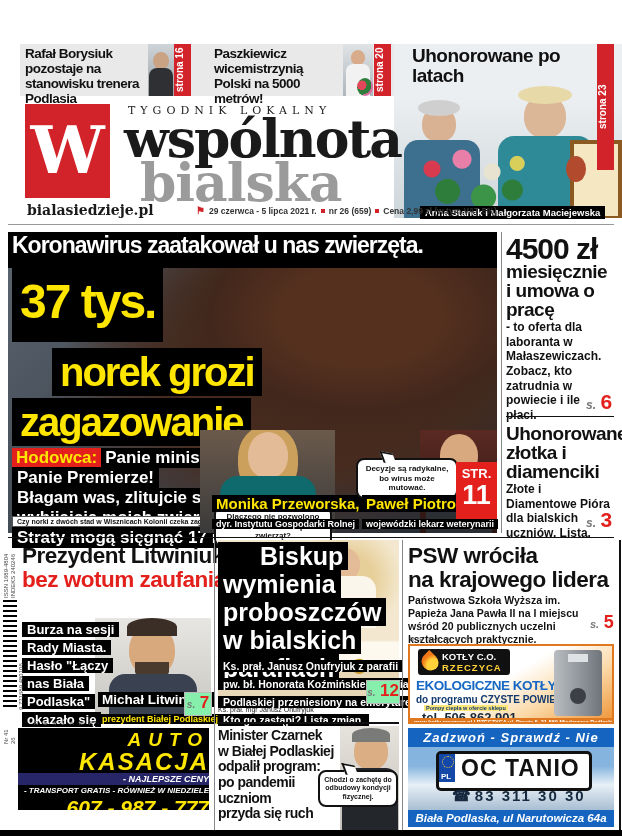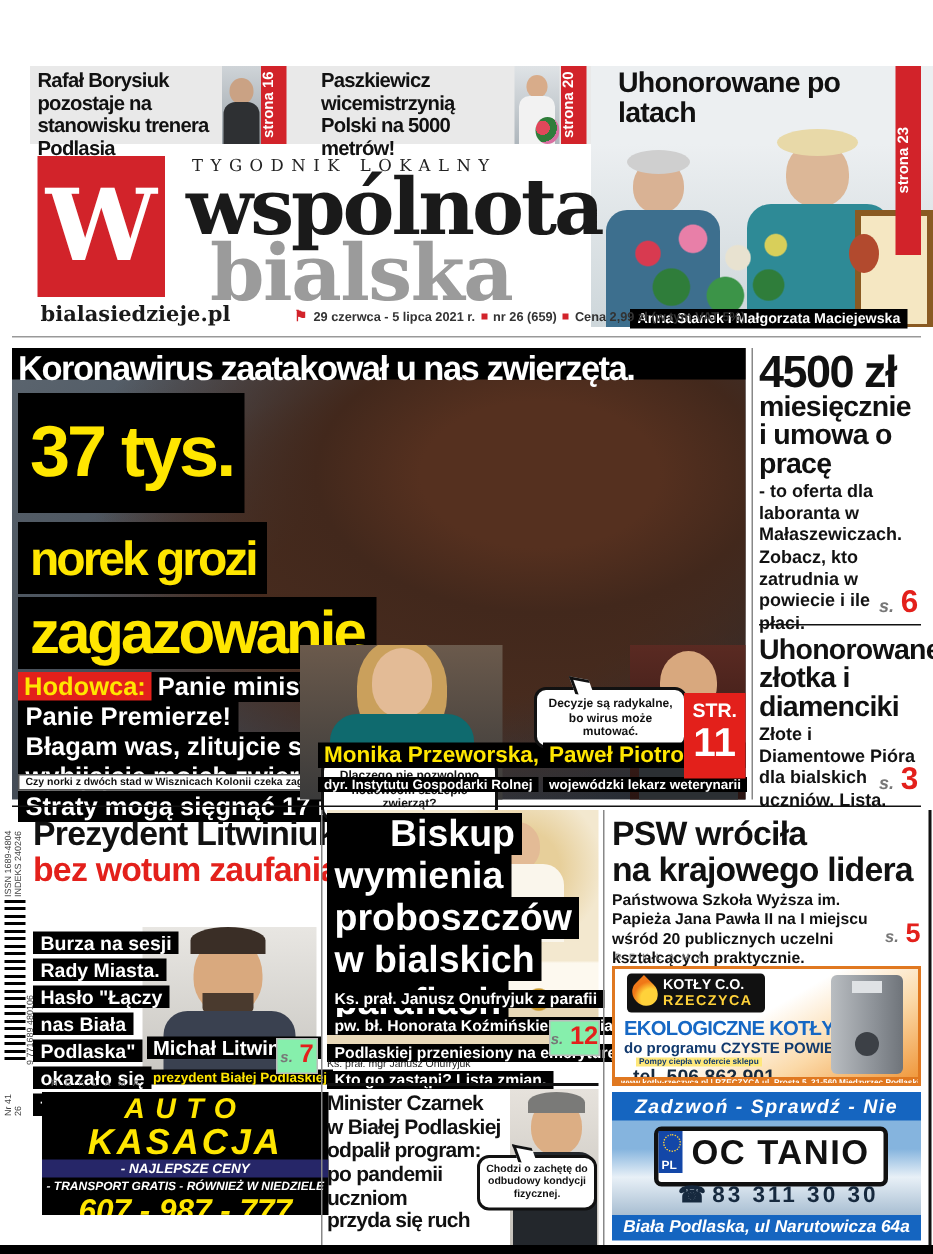--- a/index.html
+++ b/index.html
@@ -91,28 +91,28 @@
   </div>
 
   <div class="abs hr" style="left:8px;top:224px;width:606px;height:1px;background:#999;"></div>
 
   <div class="abs photo" style="left:8px;top:232px;width:489px;height:301px;background:
        radial-gradient(ellipse at 72% 28%,#55301f 0 16%,#42281c 30%,transparent 60%),
        radial-gradient(ellipse at 60% 55%,#4a2d1f 0 30%,transparent 62%),
        radial-gradient(circle at 66% 30%,#120d0a 0 3%,transparent 4%),
        radial-gradient(circle at 57% 44%,#d89a96 0 4%,transparent 5%),
        linear-gradient(135deg,#5c6670 0%,#39404a 55%,#23272e 100%);"></div>
-  <div class="abs" style="left:8px;top:232px;width:489px;height:21px;background:#000;color:#fff;font-weight:800;
+  <div class="abs" style="left:8px;top:232px;width:489px;height:36px;background:#000;color:#fff;font-weight:800;
               font-size:23px;letter-spacing:-1px;line-height:27px;padding-left:4px;box-sizing:border-box;white-space:nowrap;">Koronawirus zaatakował u nas zwierzęta.</div>
 
   <div class="abs" style="left:12px;top:262px;">
     <span class="ychip" style="font-size:48px;line-height:80px;">37 tys.</span>
   </div>
   <div class="abs" style="left:12px;top:348px;">
-    <span class="ychip" style="font-size:32px;line-height:48px;">norek grozi</span>
+    <span class="ychip" style="font-size:40px;line-height:48px;margin-left:40px;">norek grozi</span>
   </div>
   <div class="abs" style="left:12px;top:398px;">
     <span class="ychip" style="font-size:40px;line-height:48px;">zagazowanie</span>
   </div>
 
   <div class="abs" style="left:12px;top:448px;width:310px;">
     <div class="chipline"><span class="chip" style="font-size:17px;line-height:20px;padding:0;">
       <span style="background:#e3201b;color:#ffe600;padding:0 4px;">Hodowca:</span><span style="padding:0 4px;">Panie ministrze!</span></span></div>
     <div class="chipline"><span class="chip" style="font-size:17px;line-height:20px;">Panie Premierze!</span></div>
     <div class="chipline"><span class="chip" style="font-size:17px;line-height:20px;">Błagam was, zlitujcie się, nie</span></div>
@@ -192,21 +192,21 @@
     <span class="namechip" style="color:#fff;font-size:13.5px;font-weight:800;">Michał Litwiniuk,</span><br>
     <span class="namechip" style="color:#ffe600;font-size:9px;font-weight:bold;">prezydent Białej Podlaskiej</span>
   </div>
   <div class="abs pgbox" style="left:184px;top:692px;width:26px;height:22px;">
     <span class="slabel" style="font-size:10px;">s.</span>
     <span class="pnum" style="font-size:17px;">7</span>
   </div>
 
   <div class="abs reklama" style="left:34px;top:720px;">REKLAMA</div>
 
-  <div class="abs" style="left:28px;top:728px;width:191px;height:82px;background:#000;text-align:center;overflow:hidden;">
+  <div class="abs" style="left:18px;top:728px;width:191px;height:82px;background:#000;text-align:right;overflow:hidden;">
     <div style="color:#ffe600;font-weight:800;font-style:italic;font-size:19px;letter-spacing:7px;line-height:20px;margin-top:2px;">AUTO</div>
     <div style="color:#ffe600;font-weight:800;font-style:italic;font-size:24px;letter-spacing:2px;line-height:23px;">KASACJA</div>
     <div style="background:#262668;color:#fff;font-weight:bold;font-style:italic;font-size:9px;line-height:12px;">- NAJLEPSZE CENY</div>
     <div style="color:#fff;font-weight:bold;font-style:italic;font-size:8px;line-height:11px;">- TRANSPORT GRATIS - RÓWNIEŻ W NIEDZIELE</div>
     <div style="color:#ffe600;font-weight:800;font-style:italic;font-size:21px;line-height:23px;">607 - 987 - 777</div>
   </div>
 
   <div class="abs" style="left:214px;top:540px;width:1px;height:292px;background:#888;"></div>
 
   <div class="abs photo" style="left:218px;top:540px;width:181px;height:162px;background:

